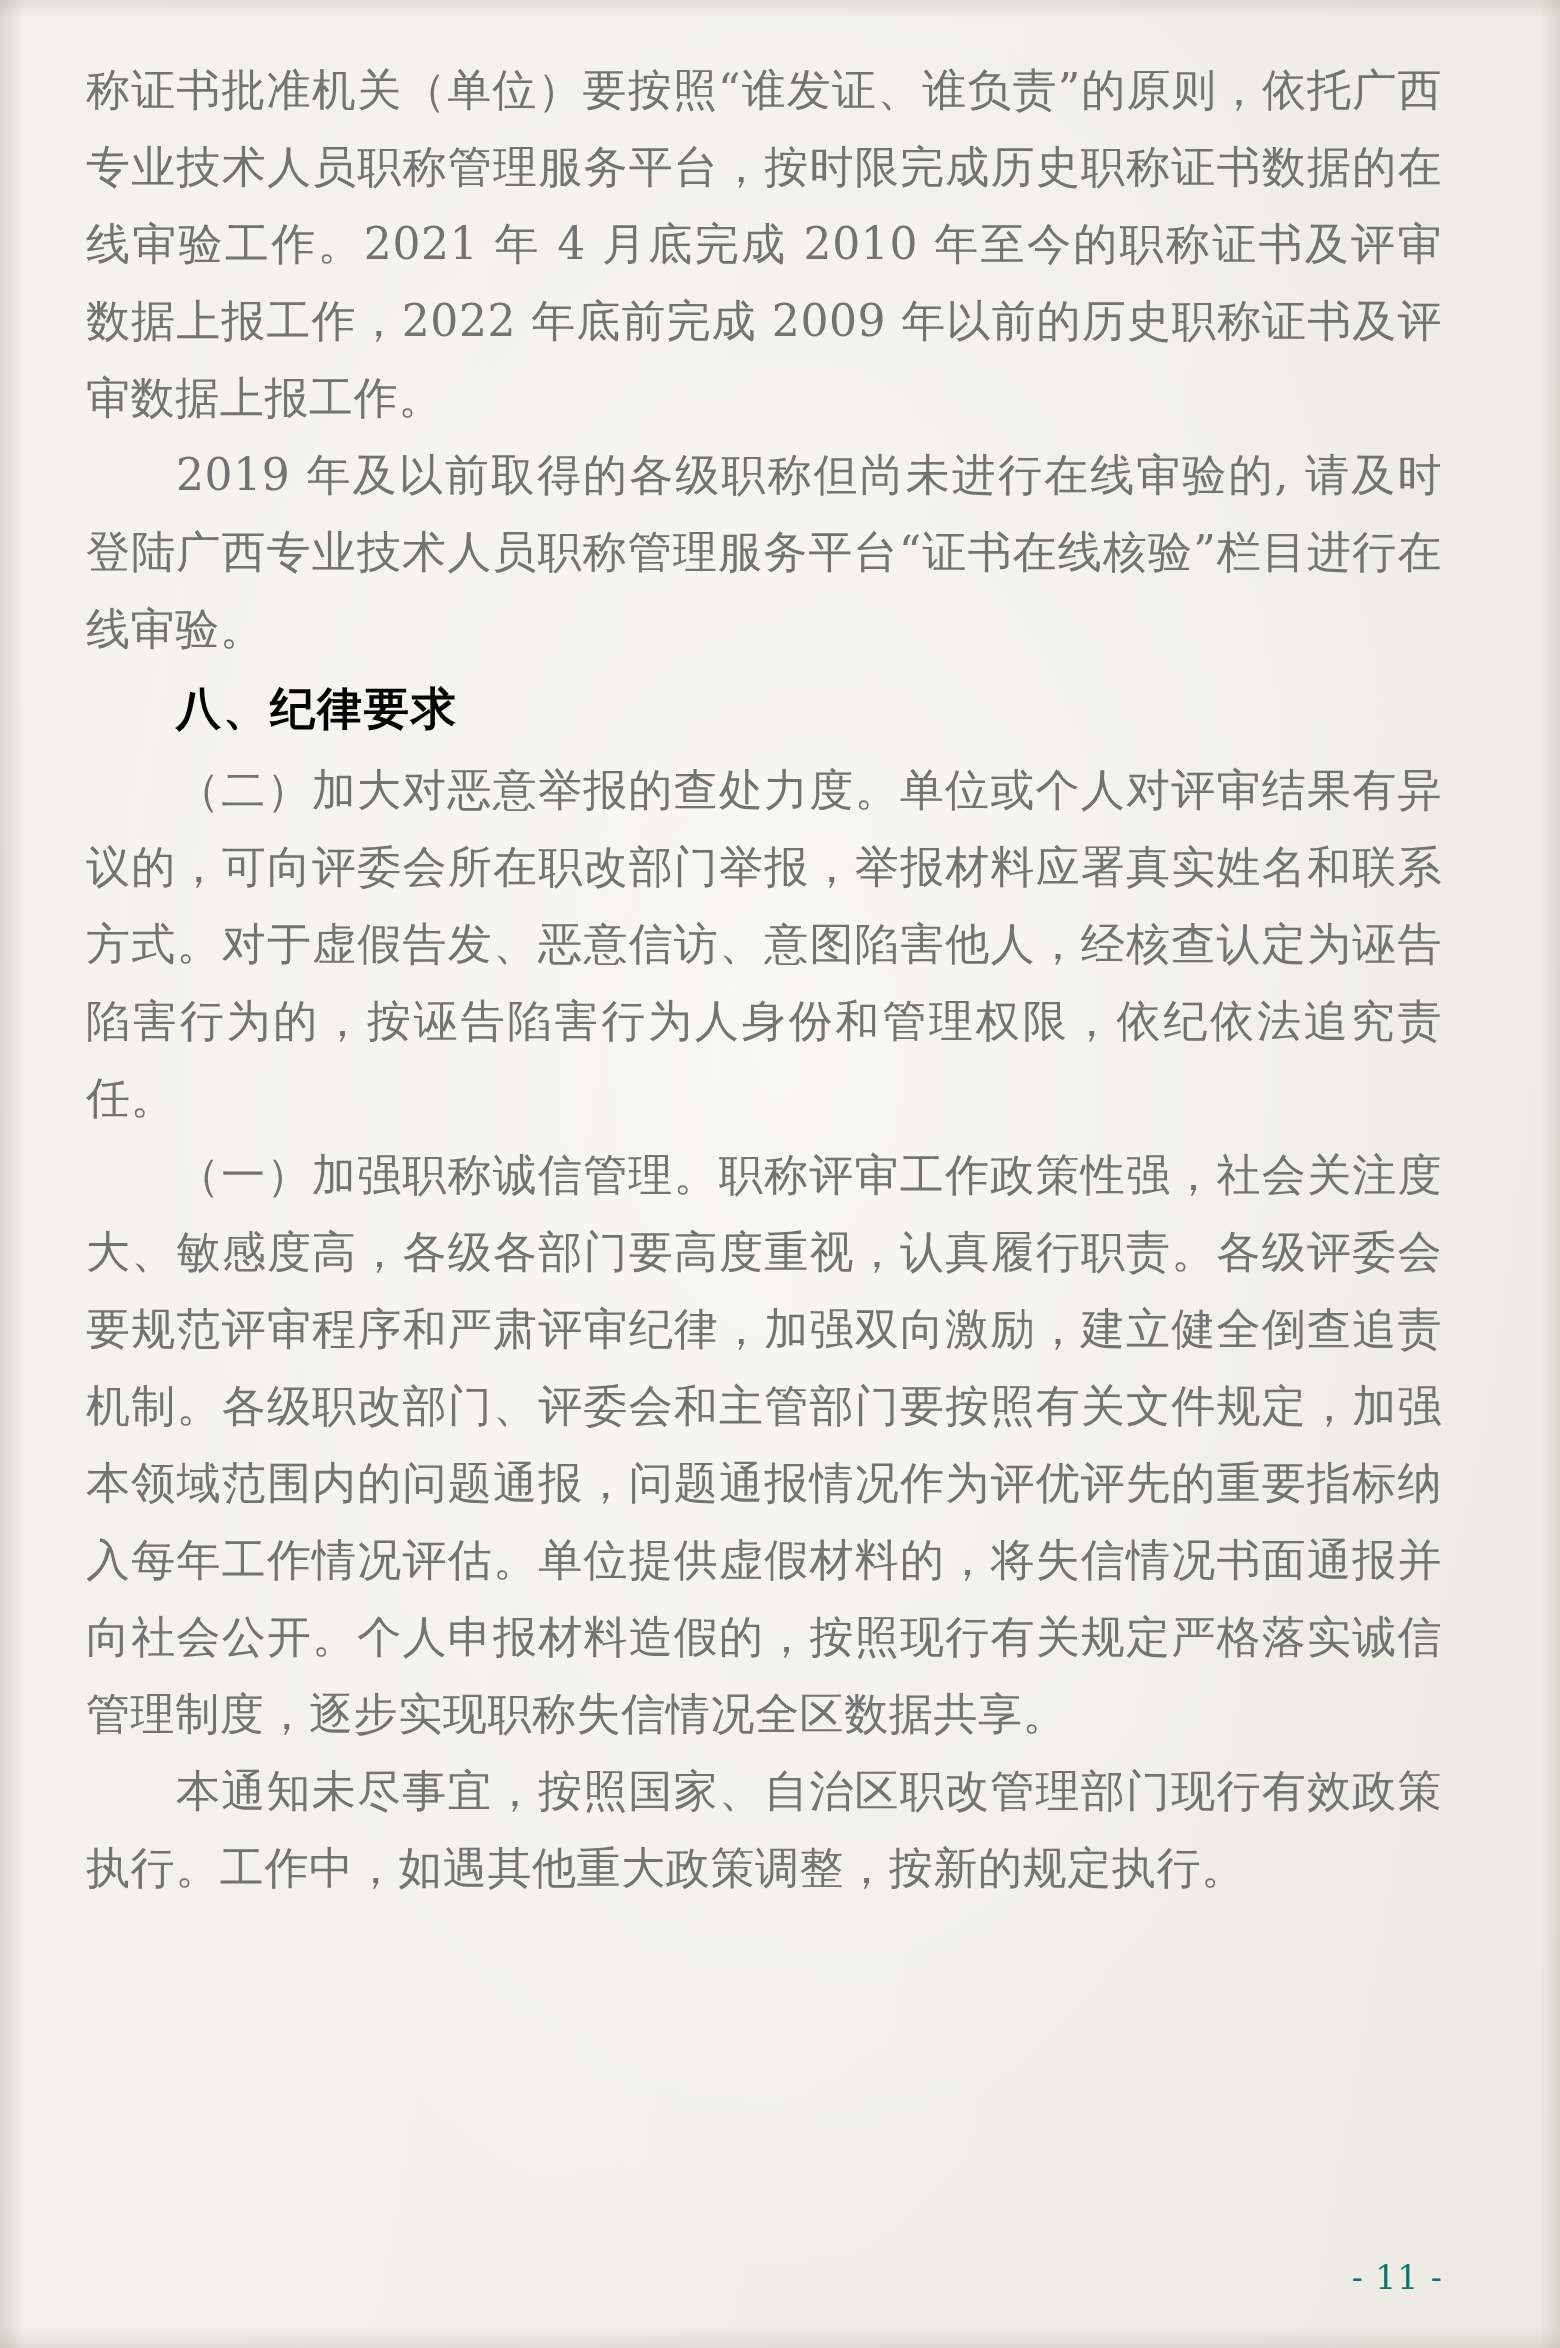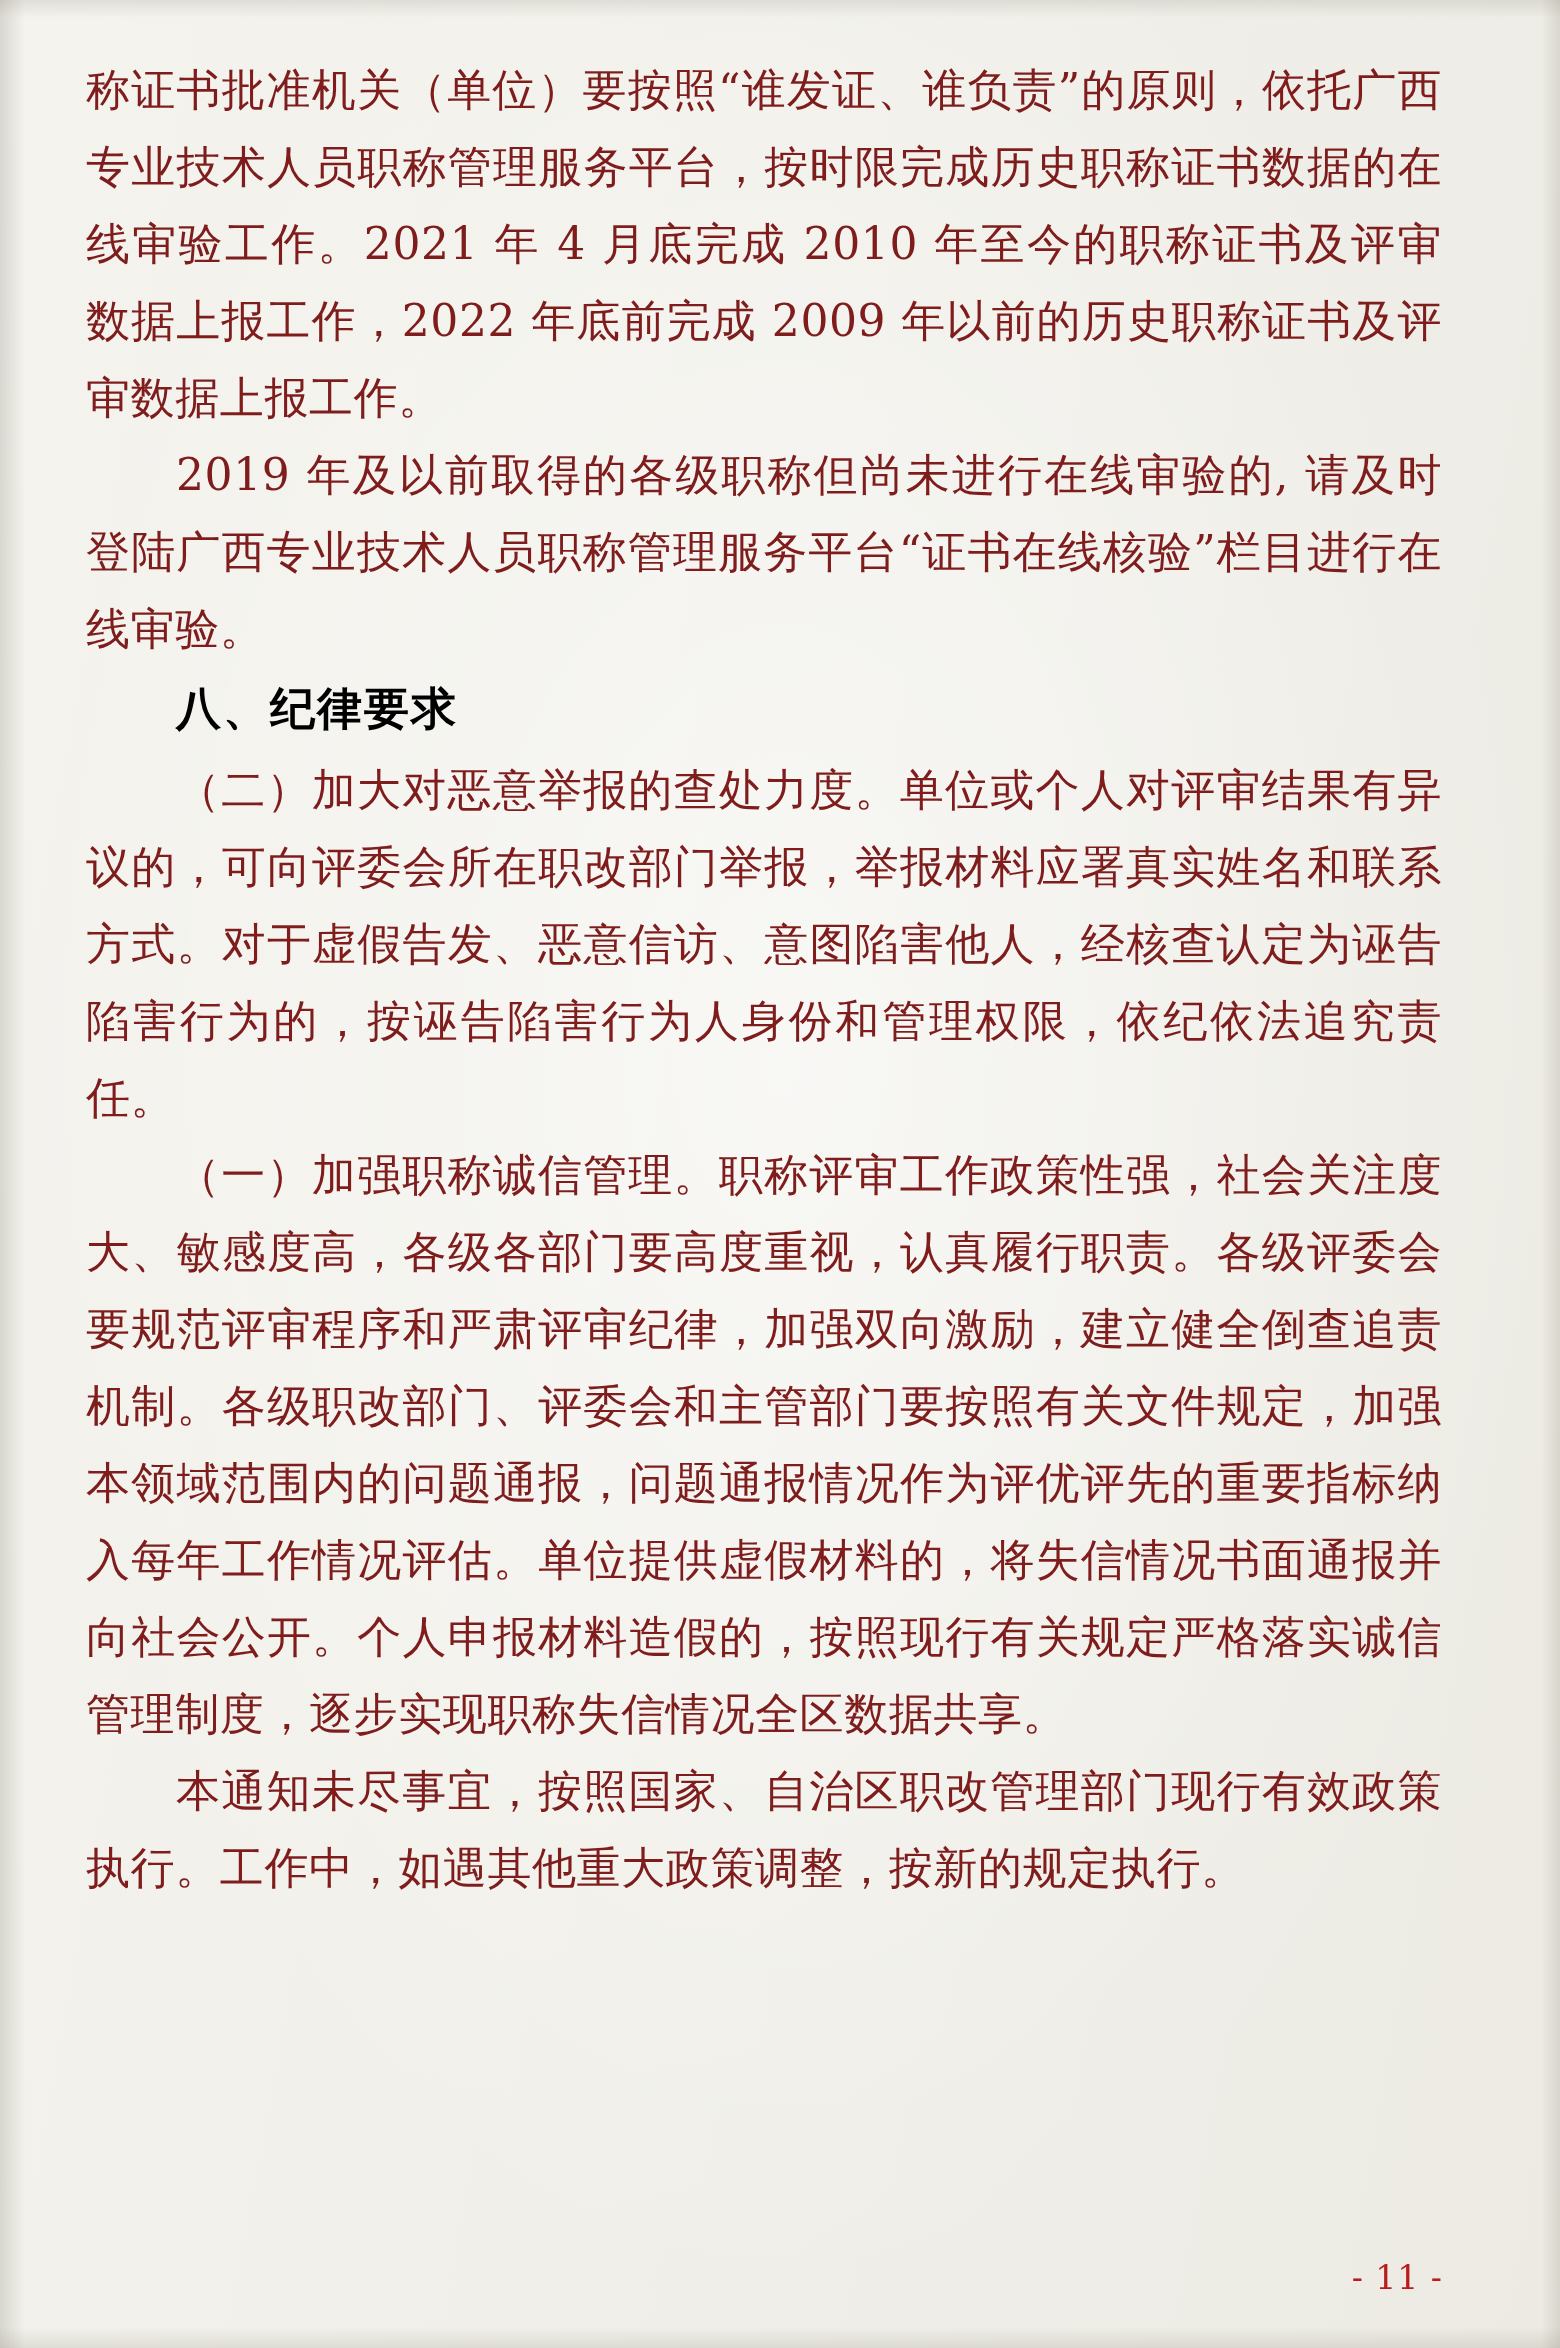--- a/index.html
+++ b/index.html
@@ -58,21 +58,21 @@
   }
 
   p.para {
     margin: 0;
     font-size: 44px;
     line-height: 77px;
     letter-spacing: 0.6px;
     text-align: justify;
     text-justify: inter-ideograph;
     text-indent: 0;
-    color: #7f1d1d;
+    color: #737373;
     font-weight: 500;
   }
   p.indent {
     text-indent: 90px;
   }
   h2.section {
     margin: 0;
     font-size: 45px;
     line-height: 84px;
     font-weight: 700;
@@ -80,21 +80,21 @@
     letter-spacing: 2px;
     color: #000000;
     font-family: "DejaVu Sans", "Liberation Sans", sans-serif;
   }
 
   .page-number {
     position: absolute;
     right: 117px;
     bottom: 51px;
     font-size: 33px;
-    color: #b91c1c;
+    color: #0f766e;
     font-family: "DejaVu Serif", "Liberation Serif", serif;
     letter-spacing: 1px;
   }
 </style>
 </head>
 <body>
 
 <div class="paper"></div>
 <div class="edge-left"></div>
 <div class="edge-right"></div>

